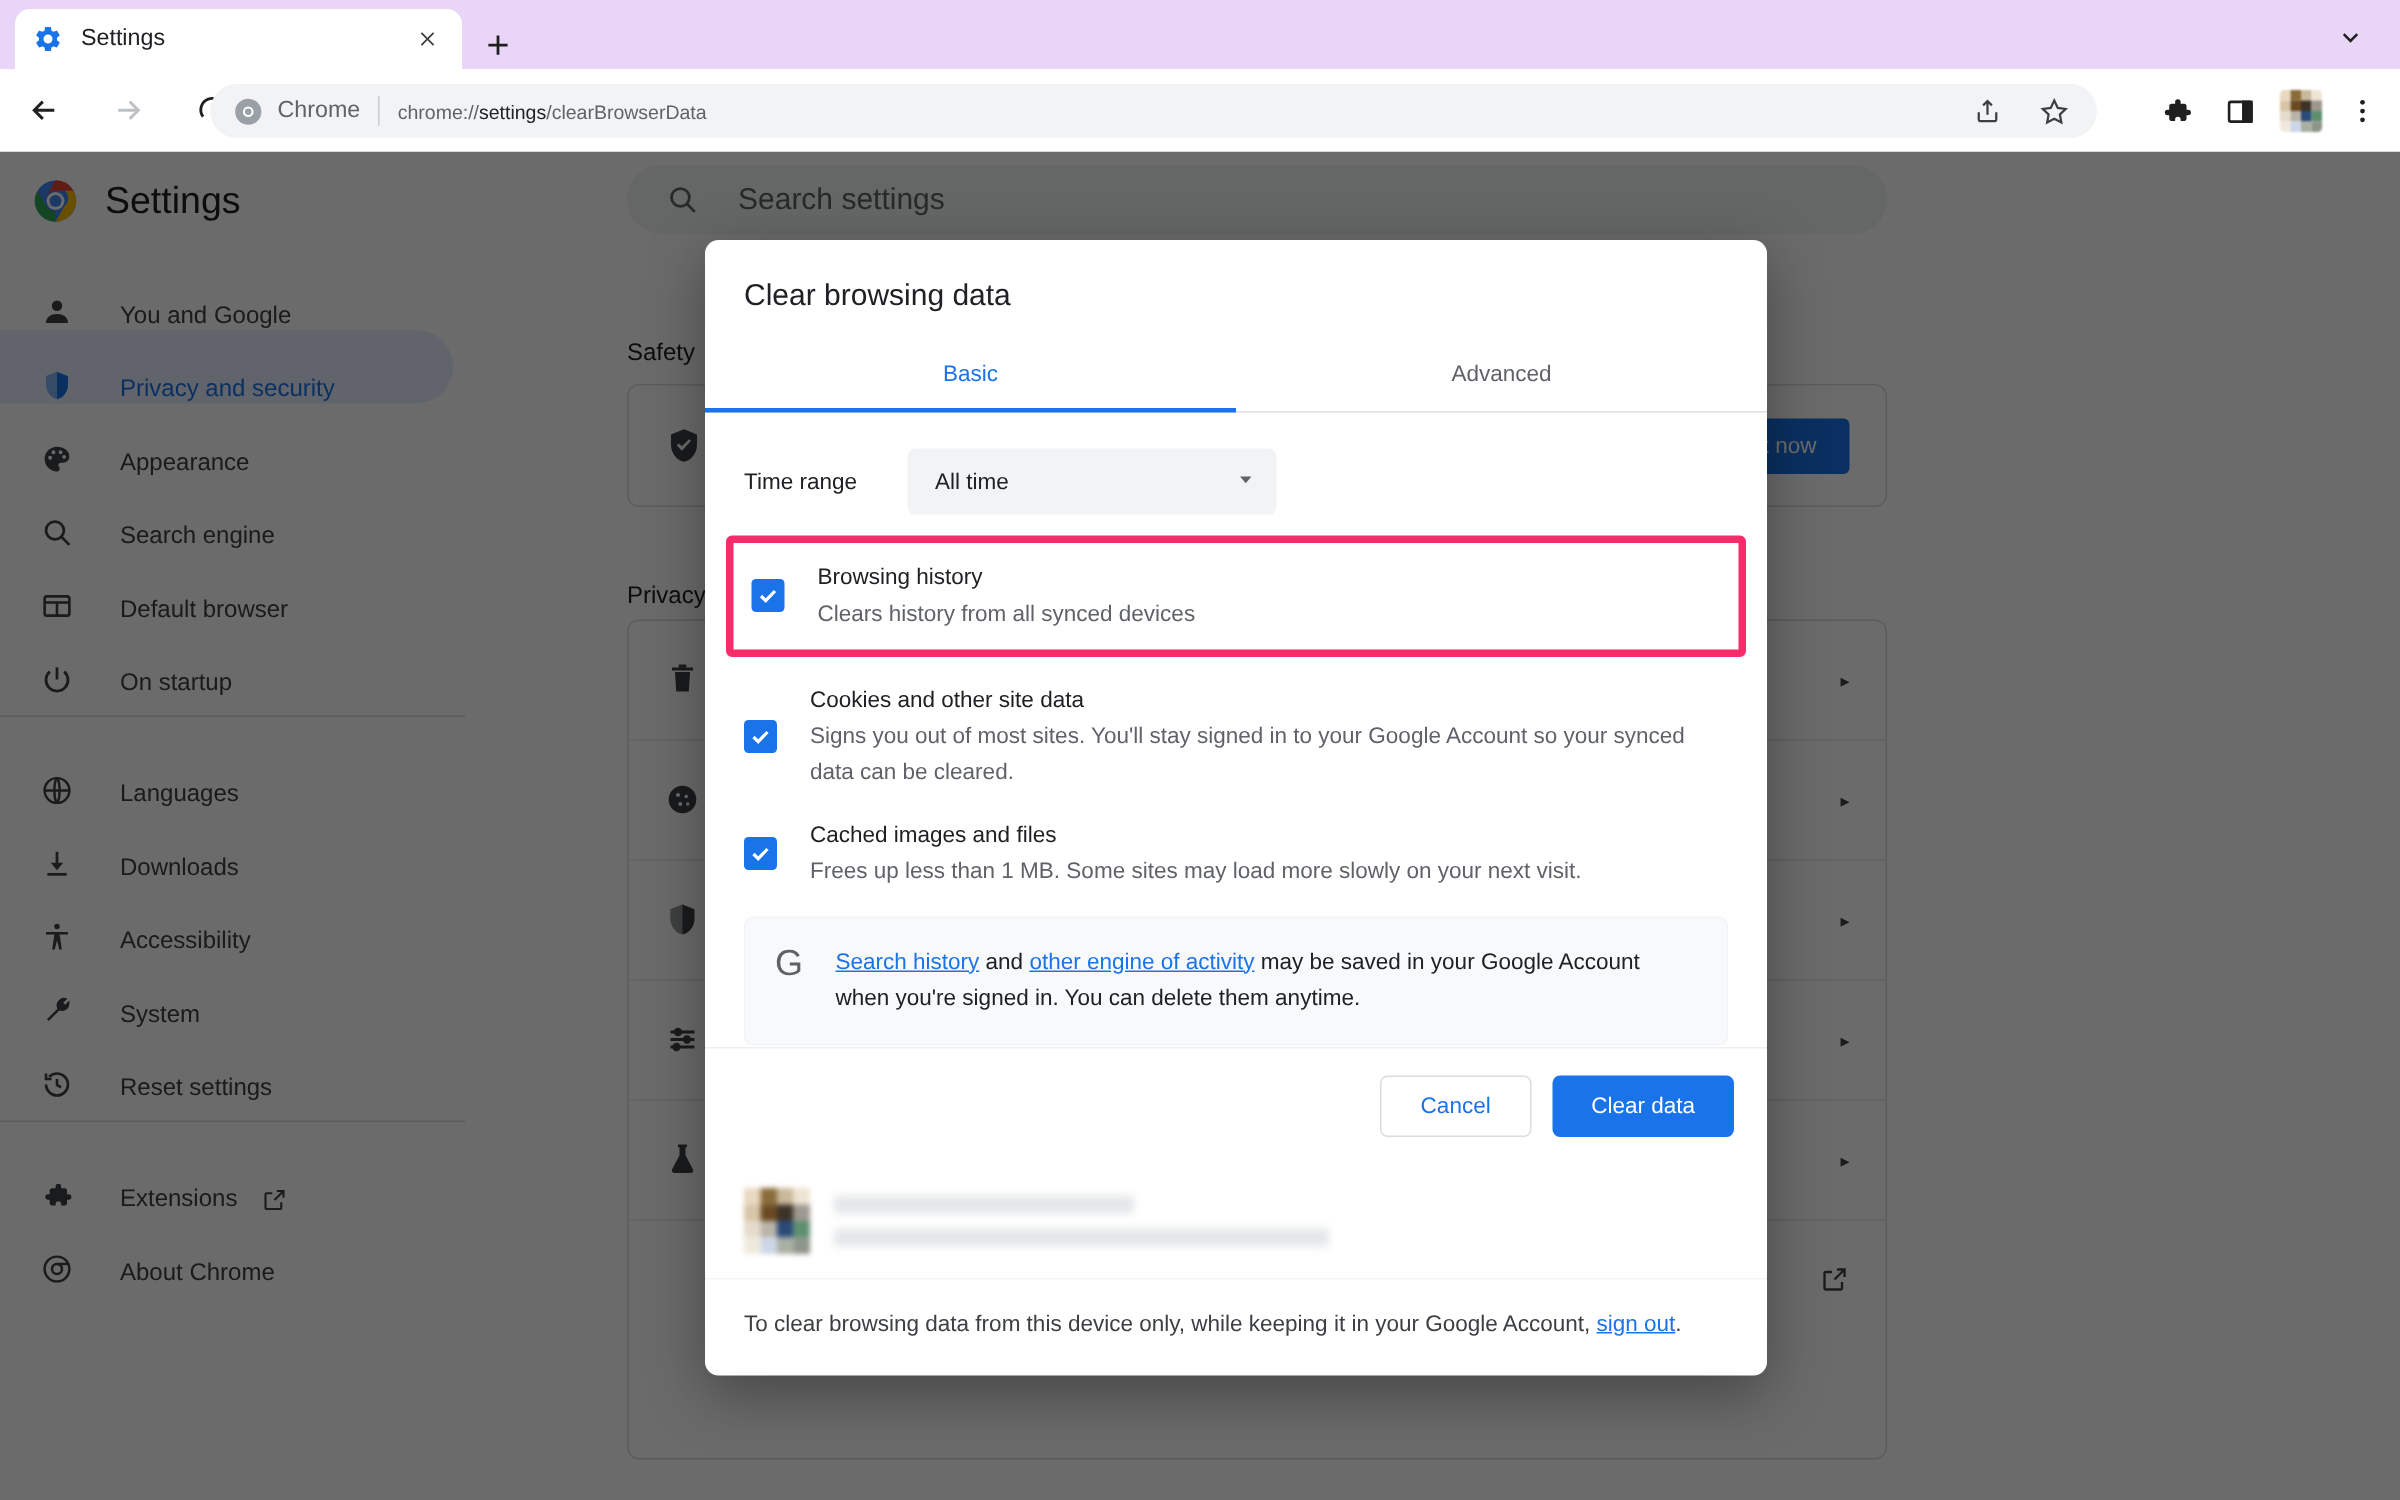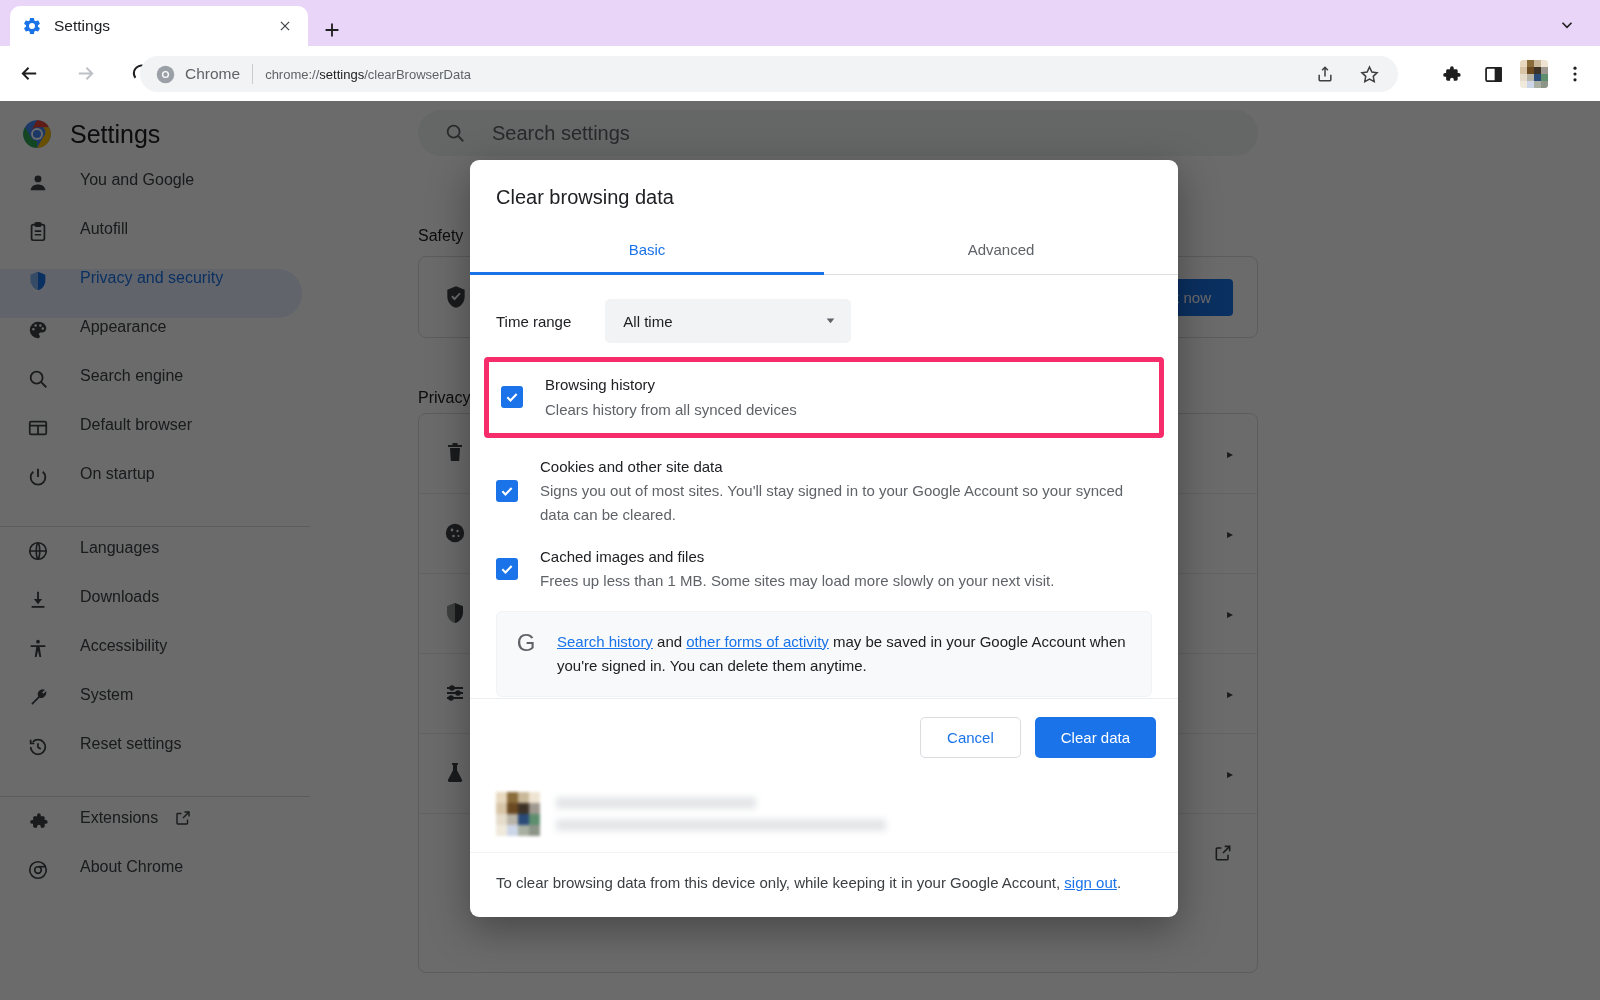--- a/index.html
+++ b/index.html
@@ -86,21 +86,21 @@
     position: absolute; left: 0; top: 0; width: 1600px; height: 899px;
     background: rgba(0,0,0,0.58); z-index: 50;
   }
 
   
   .sidebar { position: absolute; left: 0; top: 0; width: 310px; height: 899px; background: #fff; }
   .sb-header { display: flex; align-items: center; padding: 18px 0 22px 22px; }
   .sb-logo { width: 30px; height: 30px; flex: 0 0 30px; margin-right: 18px; }
   .sb-title { font-size: 25px; color: #202124; font-weight: 400; }
   .sb-item {
-    display: flex; align-items: flex-start; height: 49px;
+    display: flex; align-items: flex-end; height: 49px;
     padding-left: 26px; color: #3c4043; font-size: 16px;
     border-radius: 0 24px 24px 0; margin-right: 8px;
   }
   .sb-item .sb-ico {
     width: 24px; height: 24px; flex: 0 0 24px; margin-right: 30px;
     display: flex; align-items: center; justify-content: center;
   }
   .sb-item.active { background: #e8f0fe; color: #1a73e8; }
   .sb-item.active .sb-ico { color: #1a73e8; }
   .sb-extlink { margin-left: 16px; width: 18px; height: 18px; display: flex; }
@@ -357,30 +357,20 @@
 
     <div class="sb-item">
       <span class="sb-ico">
           <svg viewBox="0 0 24 24" width="22" height="22" fill="#3c4043">
             <circle cx="12" cy="7.5" r="3.8"></circle>
             <path d="M4 20c0-4.2 3.6-6.5 8-6.5s8 2.3 8 6.5z"></path>
           </svg>
         </span>
       <span>You and Google</span>
     </div>
-    <div class="sb-item">
-      <span class="sb-ico">
-          <svg viewBox="0 0 24 24" width="22" height="22" fill="none" stroke="#3c4043" stroke-width="1.9">
-            <rect x="5" y="4" width="14" height="17" rx="1.8"></rect>
-            <rect x="9" y="2" width="6" height="3.6" rx="1" fill="#3c4043"></rect>
-            <path d="M8.5 11h7M8.5 15h7"></path>
-          </svg>
-        </span>
-      <span>Autofill</span>
-    </div>
     <div class="sb-item active">
       <span class="sb-ico">
           <svg viewBox="0 0 24 24" width="22" height="22" fill="#1a73e8">
             <path d="M12 2l8 3.2v6.3c0 5-3.4 9.6-8 10.5-4.6-.9-8-5.5-8-10.5V5.2z"></path>
             <path d="M12 2v22c-4.6-.9-8-5.5-8-10.5V5.2z" fill="#fff" opacity=".45"></path>
           </svg>
         </span>
       <span>Privacy and security</span>
     </div>
     <div class="sb-item">
@@ -633,21 +623,21 @@
             </svg>
         </span>
         <span class="cb-txt">
           <div class="cb-title">Cached images and files</div>
           <div class="cb-sub">Frees up less than 1 MB. Some sites may load more slowly on your next visit.</div>
         </span>
       </div>
 
       <div class="ginfo">
         <span class="g-logo">G</span>
-        <span class="g-txt"><a href="#">Search history</a><span> and </span><a href="#">other forms of activity</a><span> may be saved in your Google Account when you're signed in. You can delete them anytime.</span></span>
+        <span class="g-txt"><a href="#">Search history</a><span> and </span><a href="#">other engine of activity</a><span> may be saved in your Google Account when you're signed in. You can delete them anytime.</span></span>
       </div>
     </div>
 
     <div class="dlg-actions">
       <div class="btn-cancel">Cancel</div>
       <div class="btn-clear">Clear data</div>
     </div>
 
     <div class="acct-row">
       <span class="acct-avatar">

